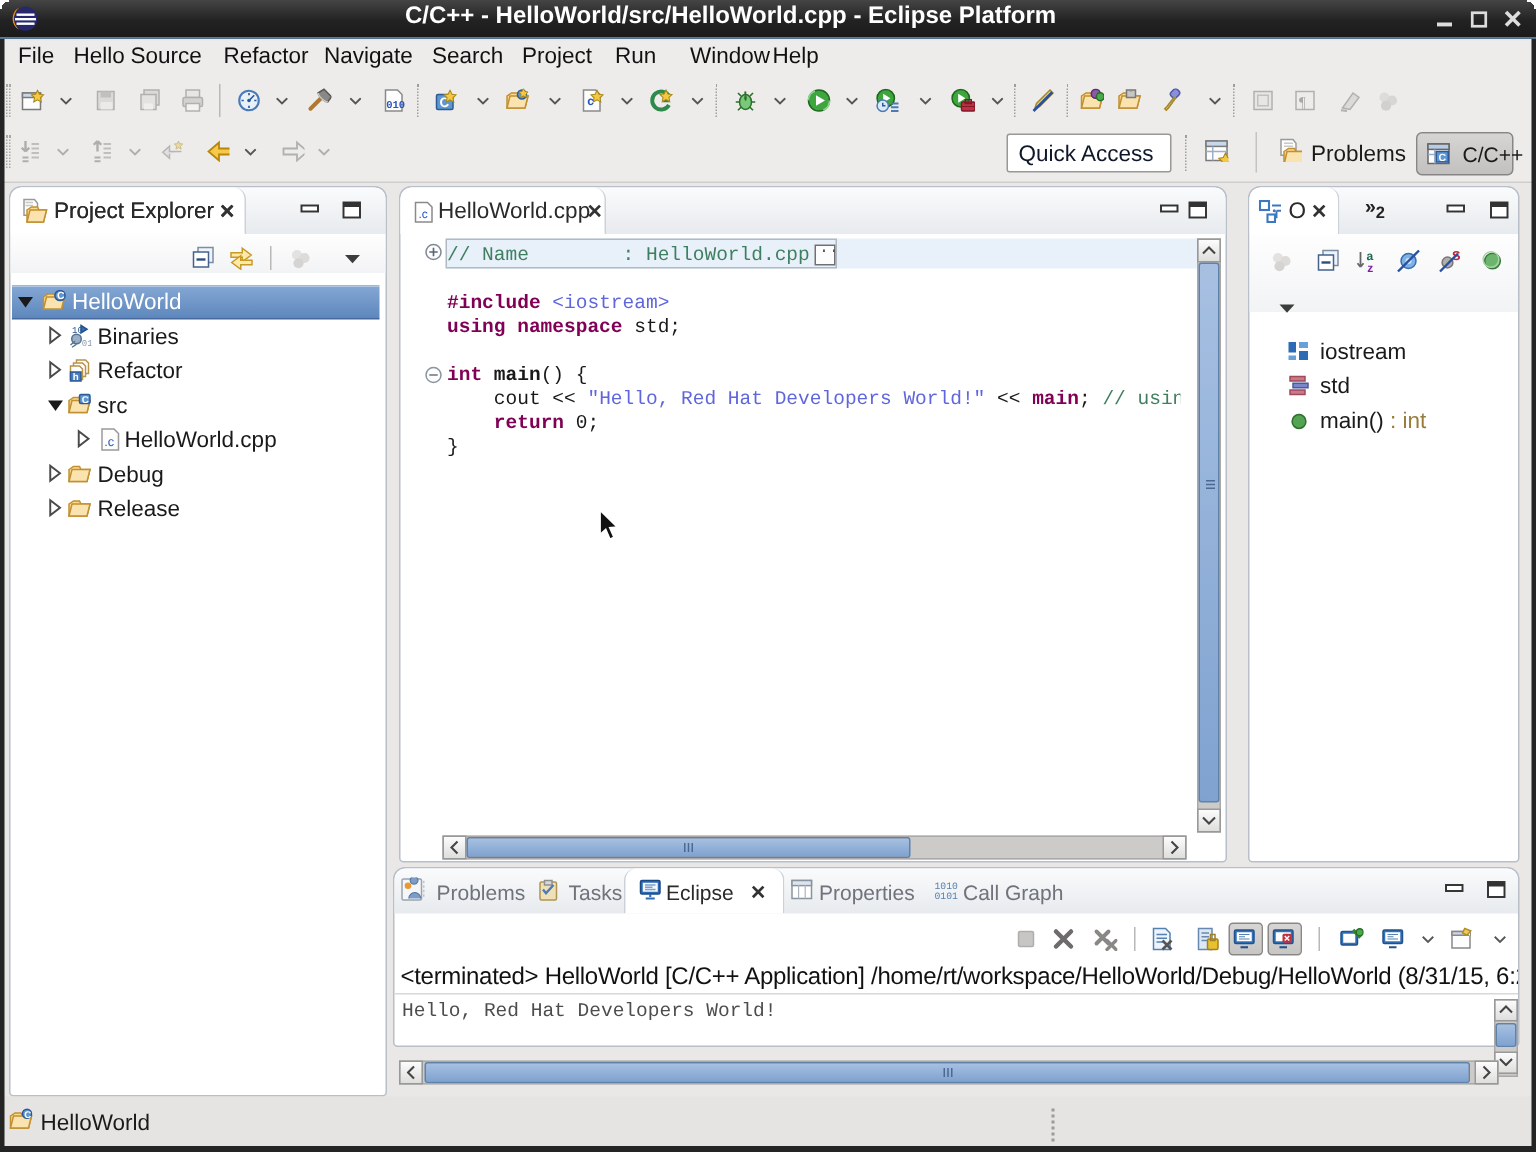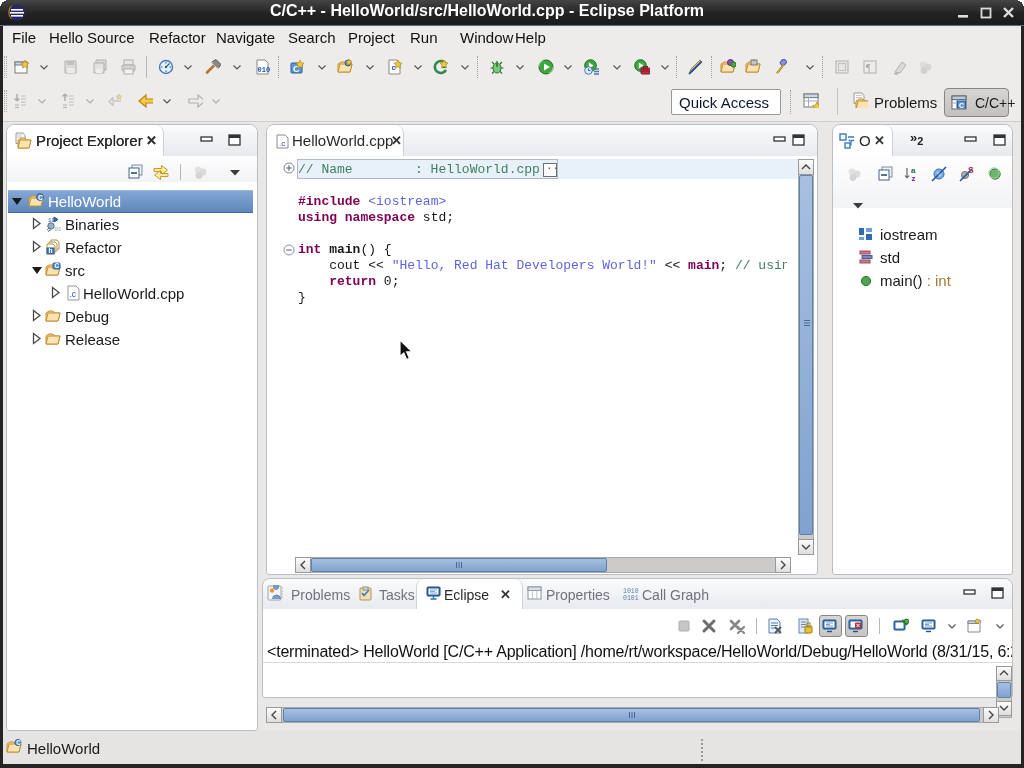--- a/index.html
+++ b/index.html
@@ -663,20 +663,21 @@
         <path d="M1,3 H13 V5.5 H1 Z" fill="#c8d8ec" stroke="#8a8886"></path>
         <path d="M13,6 L10,3 H13 Z" fill="#fff"></path>
         <path d="M9.5,1 L13.5,2.5 L11,5.5 L8,4 Z" fill="#f0c860" stroke="#b09020"></path>
       </svg>
   <svg class="dd" style="left:733px;top:45px" width="8" height="5">
         <path d="M0.5,0.5 L4,4 L7.5,0.5" fill="none" stroke="#555" stroke-width="1.2"></path>
       </svg>
 
   <div style="position:absolute;left:4px;top:64px;width:745px;height:18px;overflow:hidden;font-size:16px;letter-spacing:-0.2px;color:#111;white-space:pre">&lt;terminated&gt; HelloWorld [C/C++ Application] /home/rt/workspace/HelloWorld/Debug/HelloWorld (8/31/15, 6:20 PM)</div>
   <div style="position:absolute;left:0;top:83px;width:749px;height:1px;background:#d8d8d8"></div>
+  <div class="mono" style="position:absolute;left:5px;top:87px;font-size:13px;color:#4d4d4d">Hello, Red Hat Developers World!</div>
 
   <div class="sb-tr" style="left:733px;top:87px;width:16px;height:52px"></div>
   <div class="sb-btn" style="left:733px;top:87px;width:16px;height:15px"></div>
   <svg style="position:absolute;left:736px;top:91px" width="10" height="6">
         <path d="M1,5 L5,1 L9,5" fill="none" stroke="#444" stroke-width="1.4"></path>
       </svg>
   <div class="sb-th" style="left:734px;top:103px;width:14px;height:16px"></div>
   <div class="sb-btn" style="left:733px;top:122px;width:16px;height:15px"></div>
   <svg style="position:absolute;left:736px;top:126px" width="10" height="6">
         <path d="M1,1 L5,5 L9,1" fill="none" stroke="#444" stroke-width="1.4"></path>

